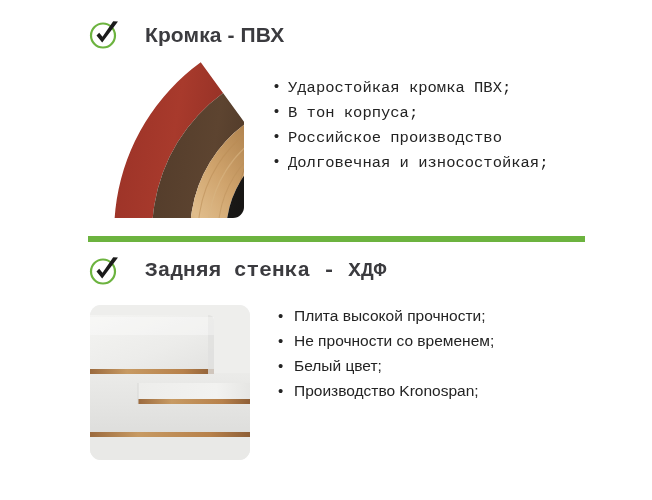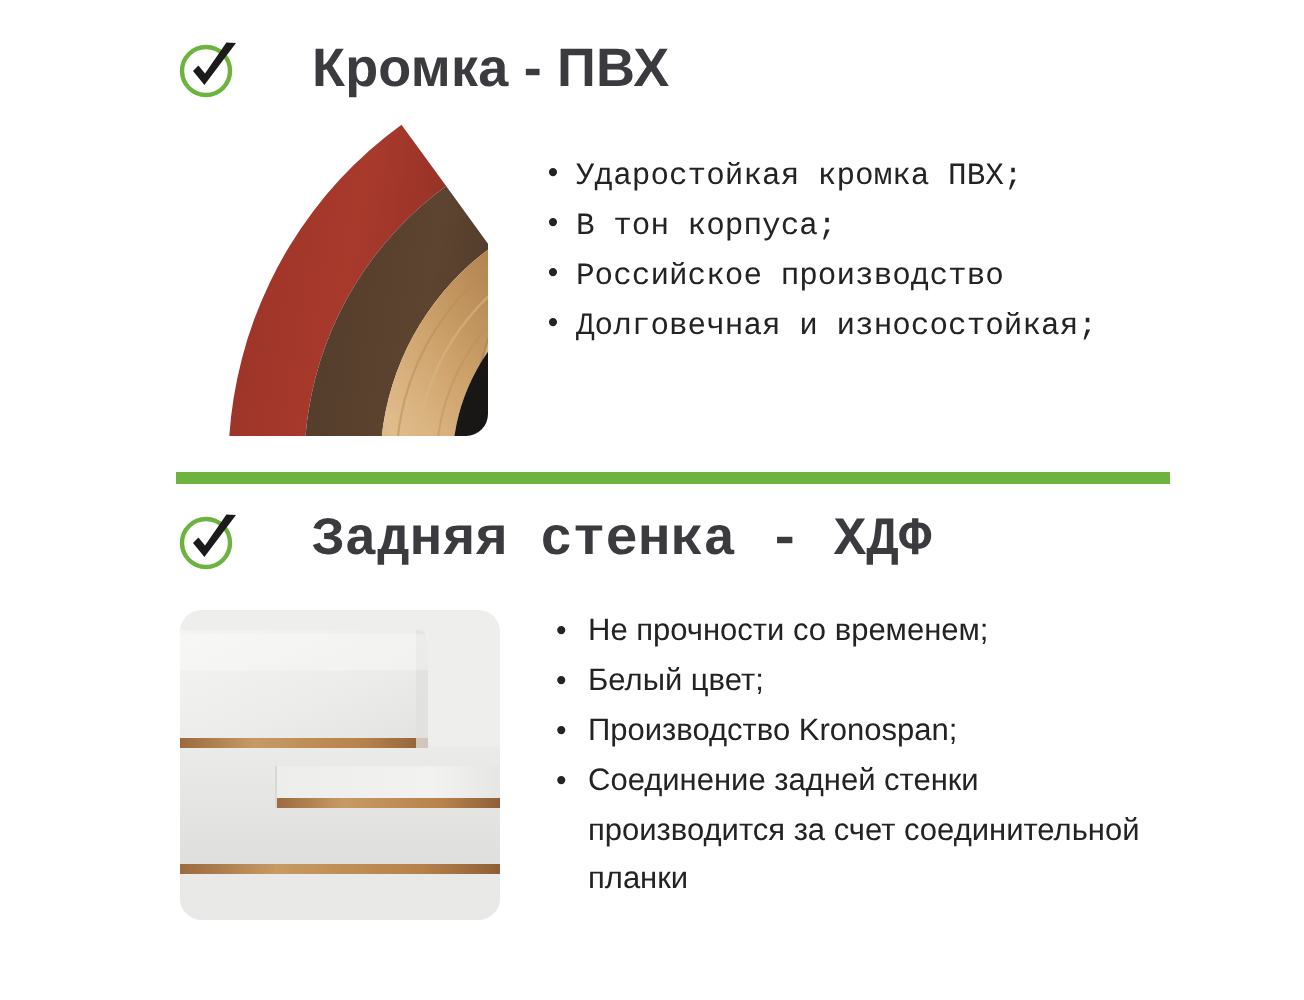--- a/index.html
+++ b/index.html
@@ -38,26 +38,26 @@
   .check-icon {
     width: 33px;
     height: 33px;
     flex: 0 0 33px;
     display: block;
     position: relative;
     top: -1px;
   }
 
   .section-title {
-    font-size: 27px;
+    font-size: 21px;
     font-weight: bold;
     color: #3b3b3f;
     letter-spacing: 0.1px;
     white-space: nowrap;
-    margin-left: 21px;
+    margin-left: 10px;
   }
 
   
   #divider {
     position: absolute;
     left: 88px;
     top: 236px;
     width: 497px;
     height: 6px;
     background: #6cb33f;
@@ -267,30 +267,29 @@
           <path d="M 0 64 L 124 64 L 124 69 L 0 69 Z" fill="url(#pEdge)"></path>
 
           <path d="M 118 10 Q 124 10 124 16 L 124 69 L 118 69 Z" fill="#e0e0de" opacity="0.8"></path>
 
           <rect x="0" y="12" width="124" height="18" fill="#ffffff" opacity="0.32"></rect>
         </svg>
       </div>
 
       <ul class="bullet-list" id="list-back" style="top:56px;">
         <li>
+          <span>Плита высокой прочности;</span>
+        </li>
+        <li>
           <span>Не прочности со временем;</span>
         </li>
         <li>
           <span>Белый цвет;</span>
         </li>
         <li>
           <span>Производство Kronospan;</span>
         </li>
-        <li>
-          <span>Соединение задней стенки</span>
-          <span class="cont">производится за счет соединительной планки</span>
-        </li>
       </ul>
 
     </div>
   </div>
 
 </div>
 
 </body></html>

